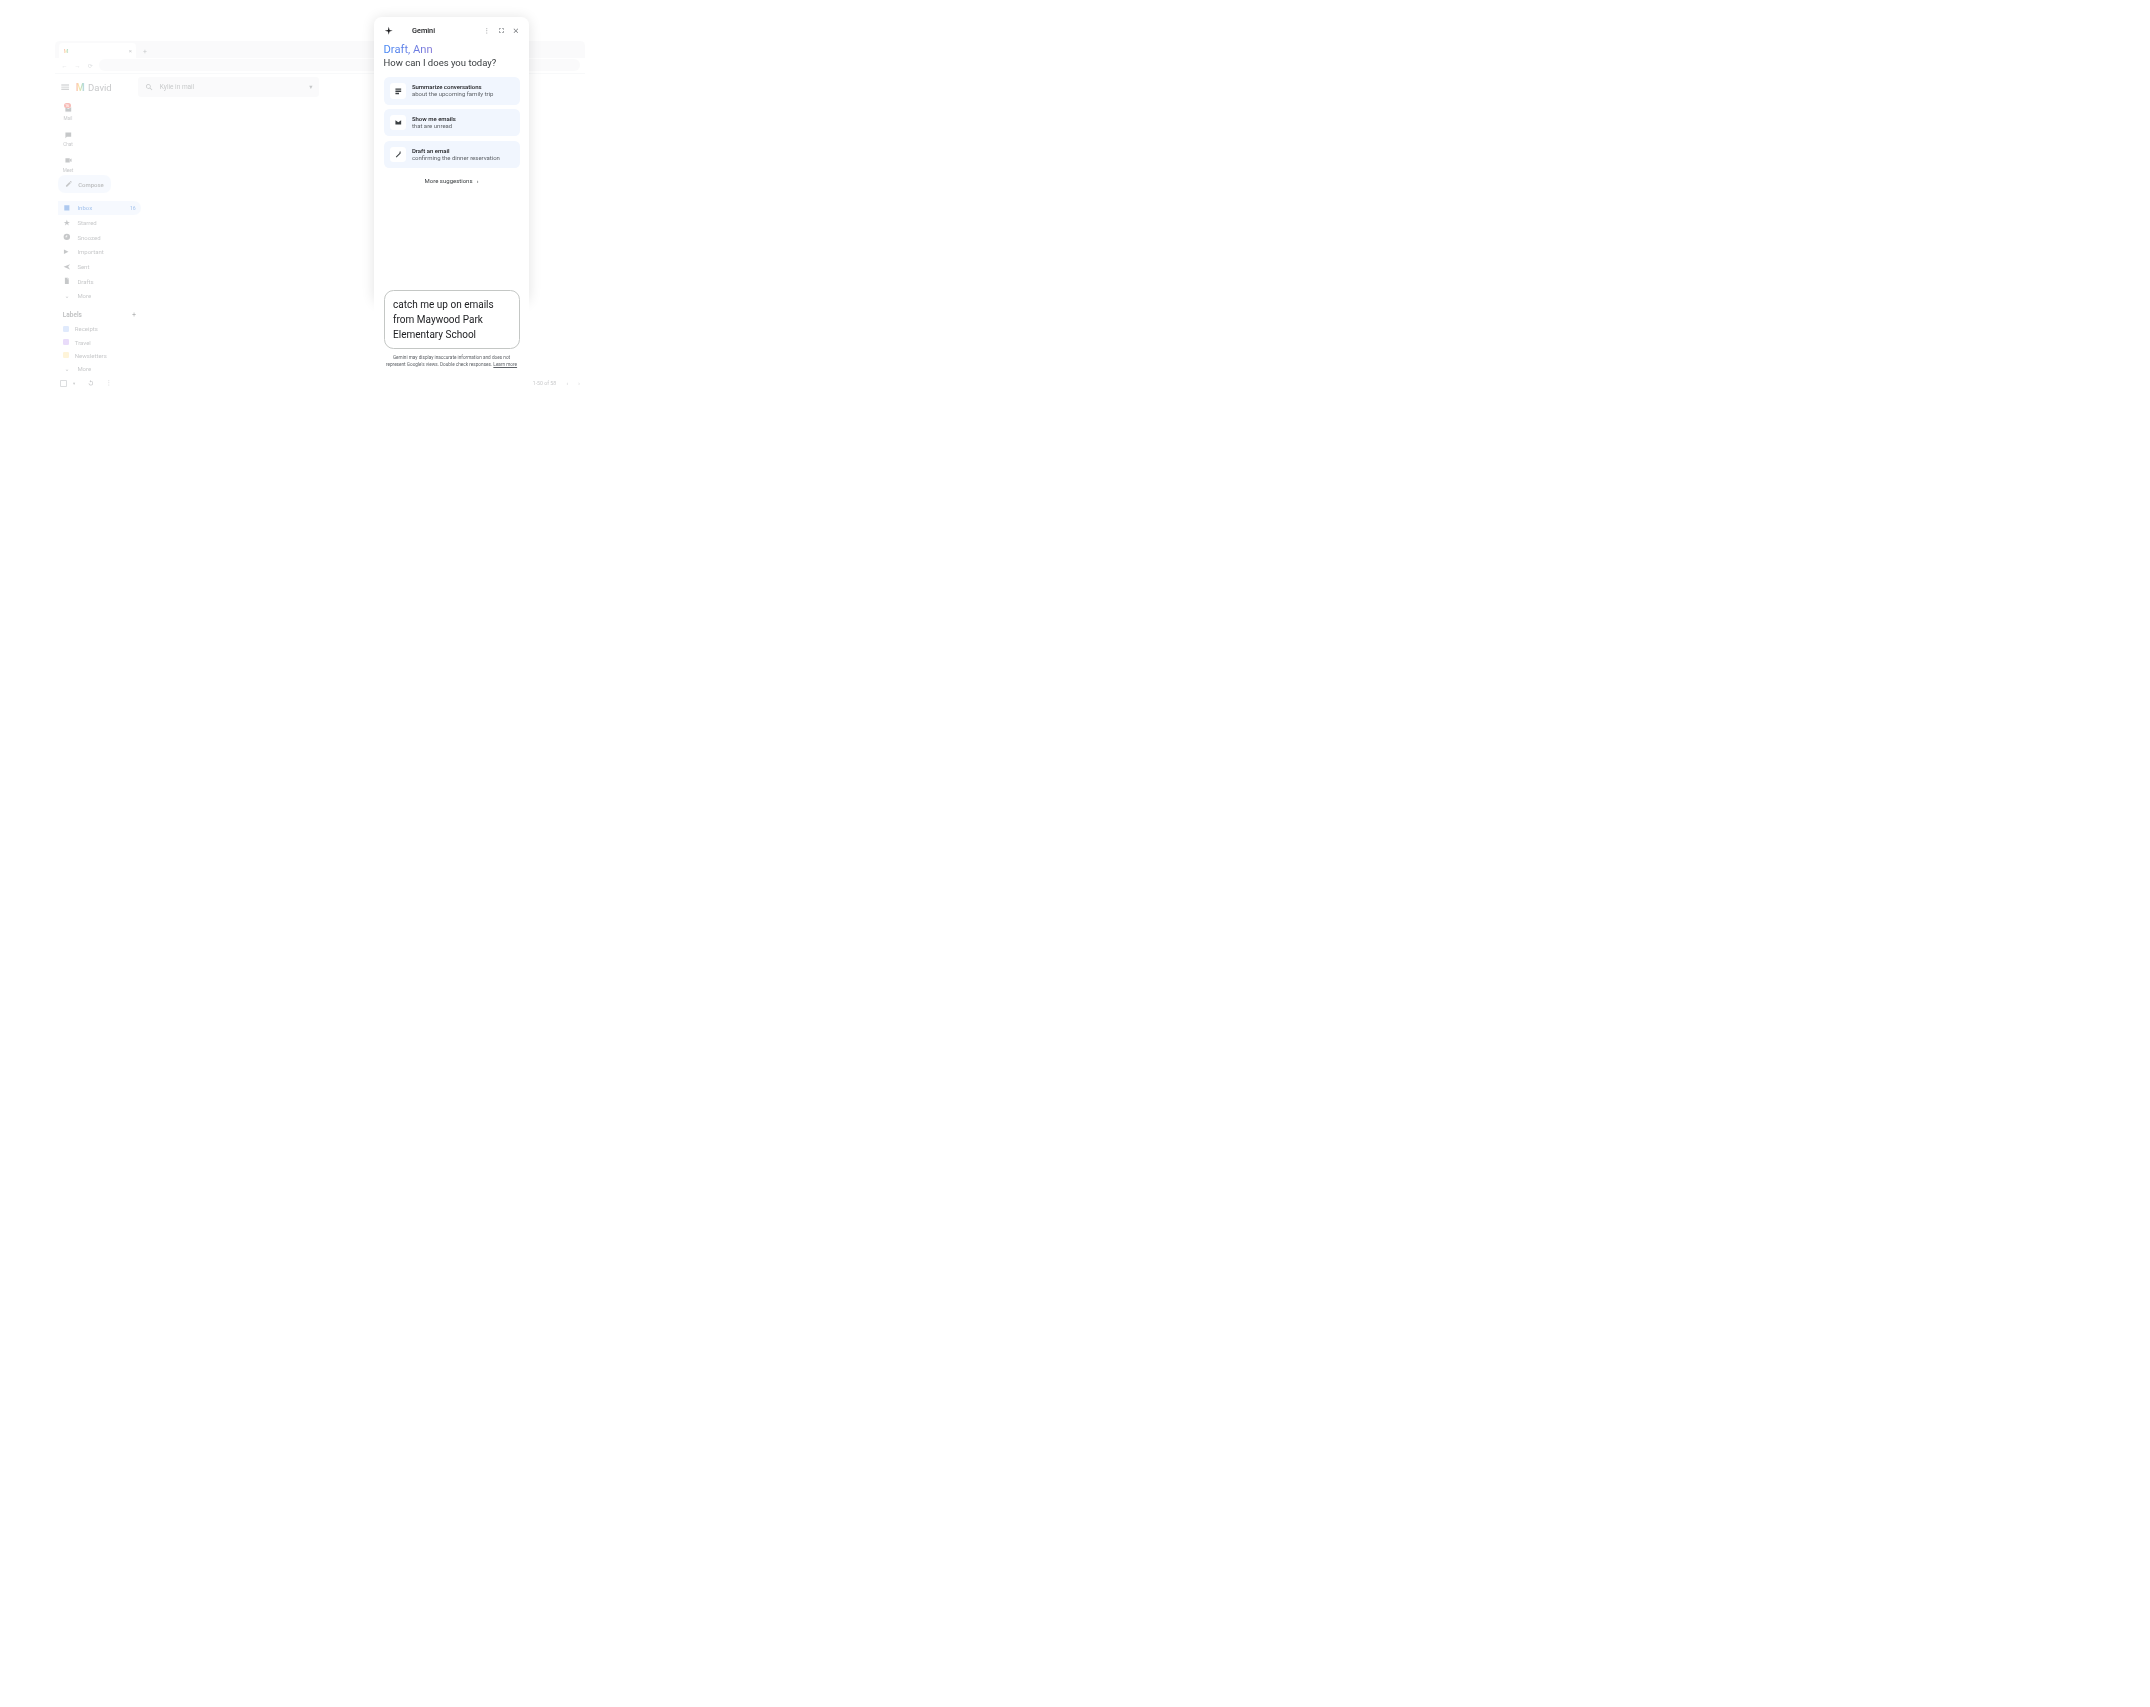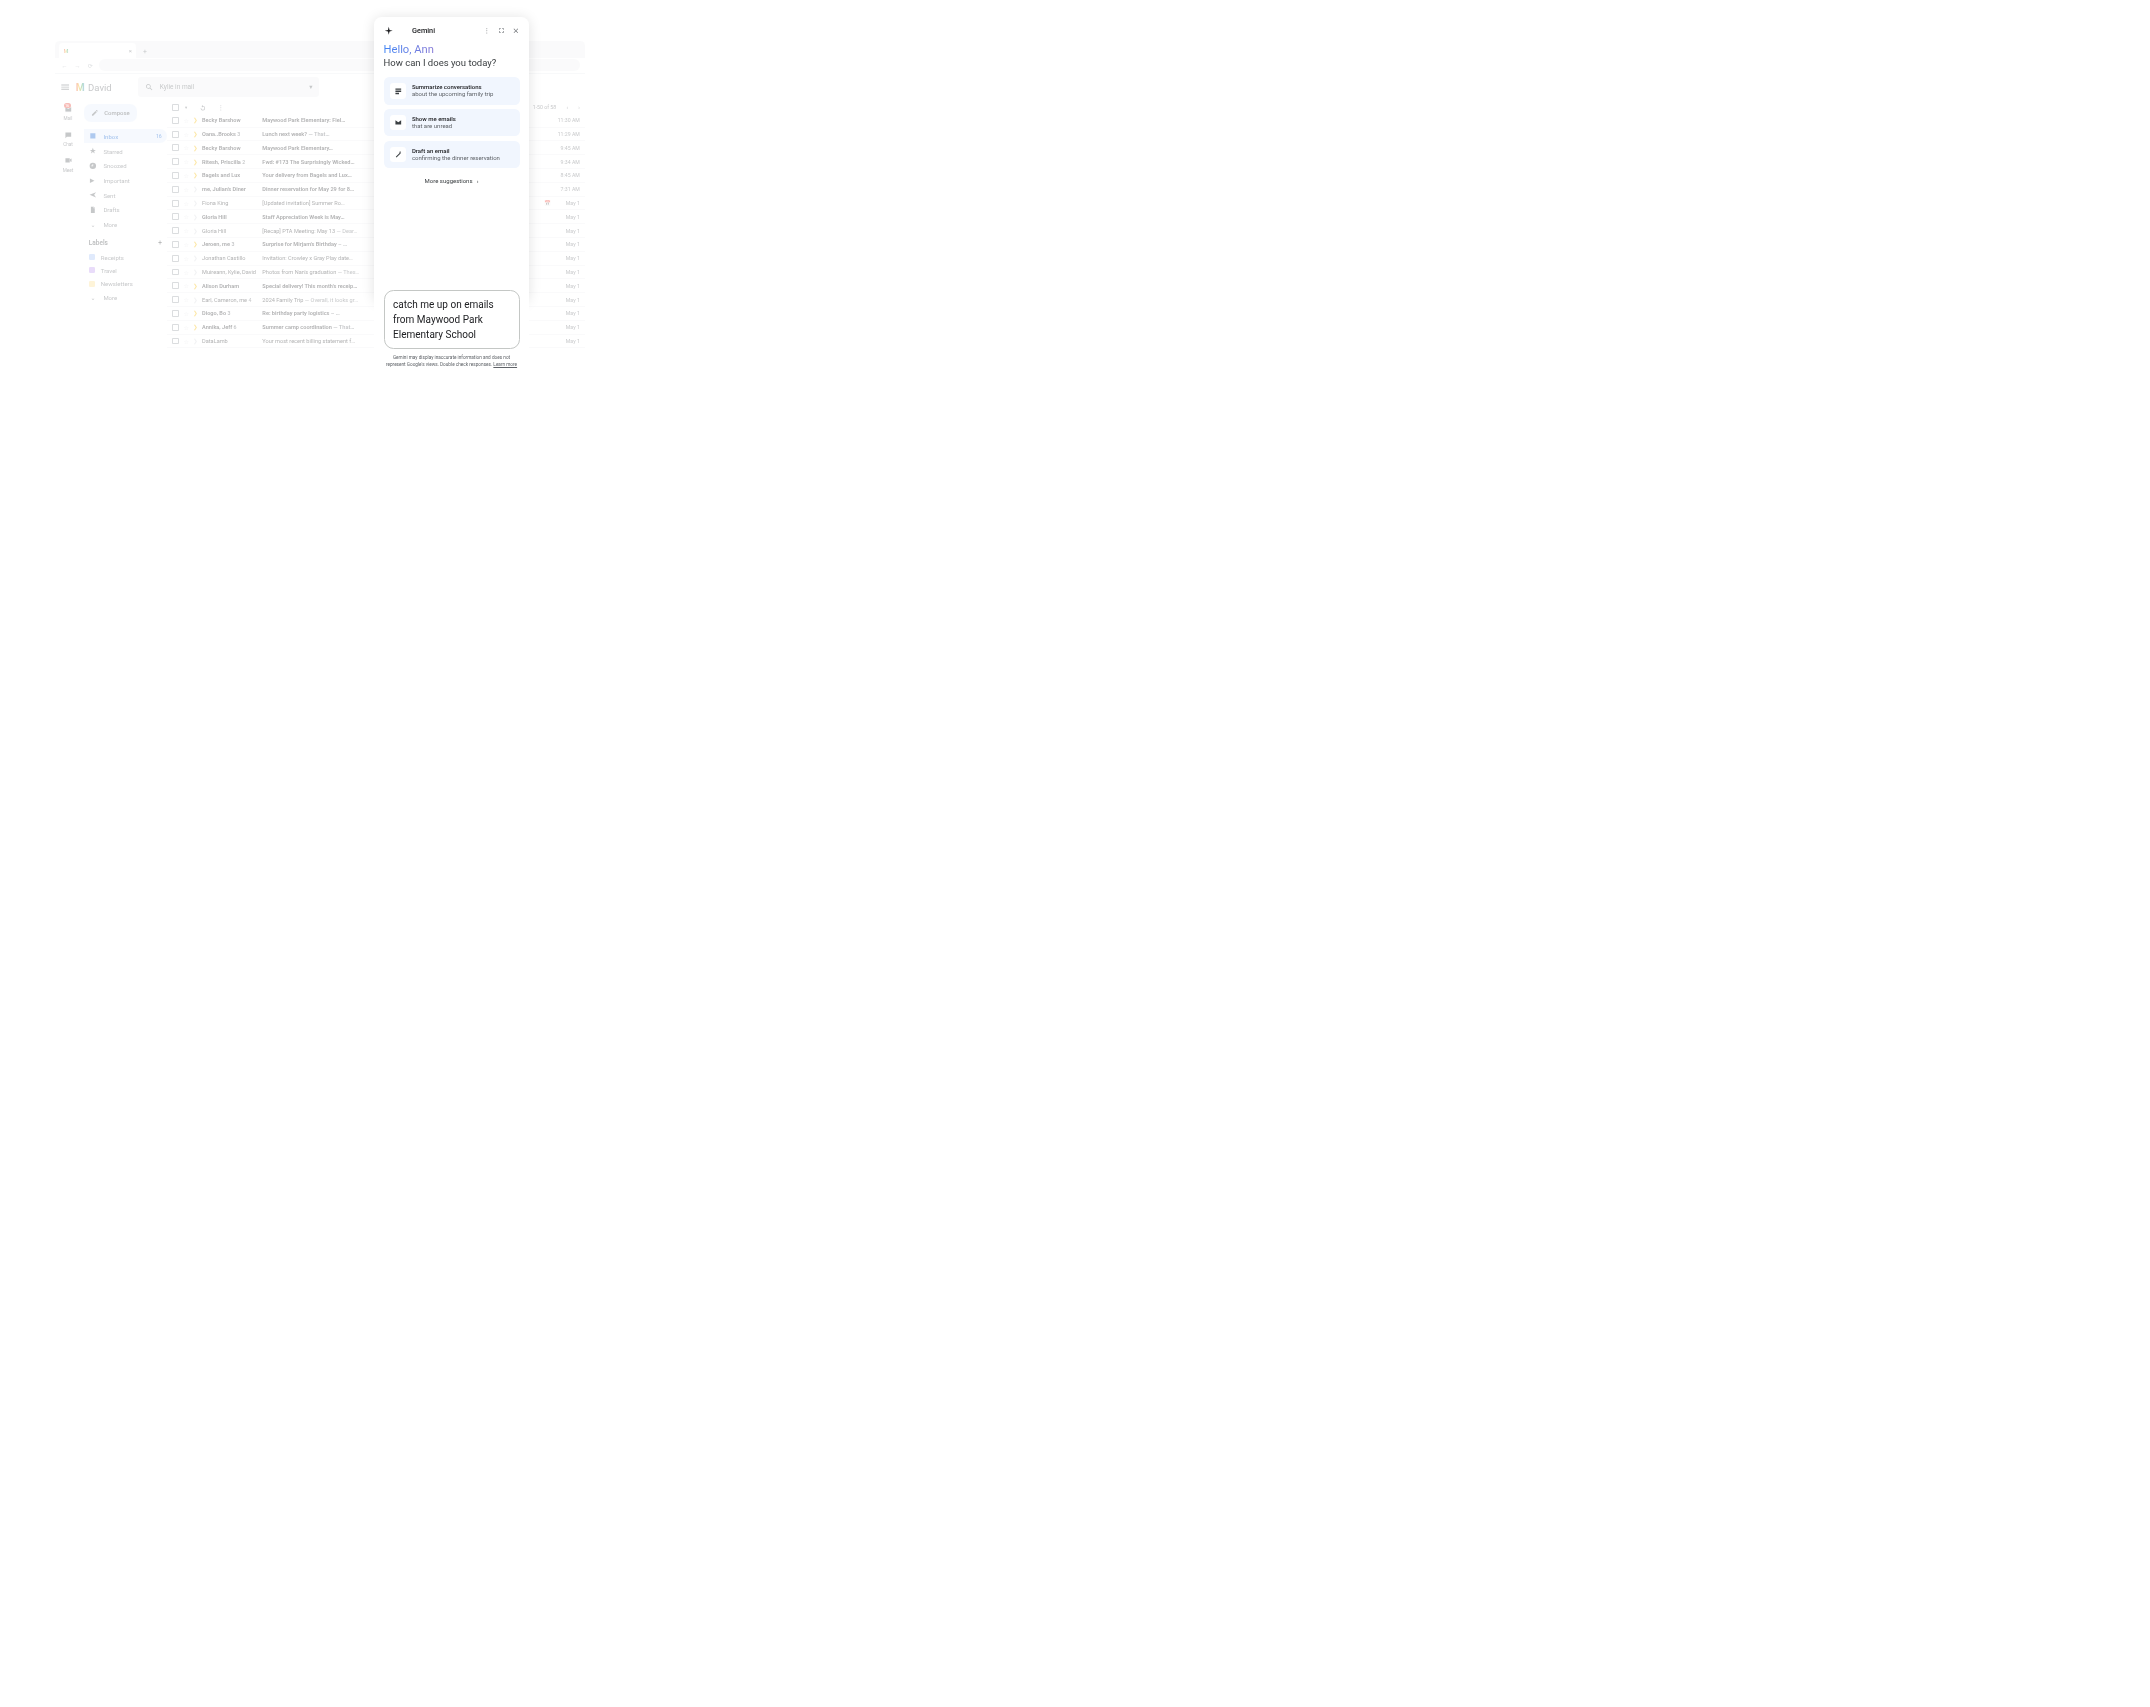--- a/index.html
+++ b/index.html
@@ -19,21 +19,21 @@
 .url-field { flex: 1; background: #f1f3f4; border-radius: 8.6px; height: 12px; }
 
 
 .gmail-header { display: flex; align-items: center; height: 27.5px; padding: 0 5.2px; gap: 5.2px; }
 .hamburger { width: 10.3px; height: 10.3px; color: #5f6368; }
 .logo { display: flex; align-items: center; gap: 3.4px; font-size: 9.5px; color: #5f6368; }
 .logo-m { font-weight: 700; background: linear-gradient(90deg,#ea4335,#fbbc05,#34a853,#4285f4); -webkit-background-clip: text; color: transparent; font-size: 10.3px; }
 .searchbox { flex: 0 0 181px; background: #f1f3f4; border-radius: 3.4px; height: 20px; margin-left: 21.5px; display: flex; align-items: center; padding: 0 6.9px; gap: 6px; color: #5f6368; font-size: 6.5px; }
 .searchbox .drop { margin-left: auto; }
 
-.body-grid { display: flex; height: calc(100% - 60px); }
+.body-grid { display: flex; height: calc(100% - 60px); flex-direction: column; }
 
 
 .rail { width: 26px; display: flex; flex-direction: column; align-items: center; padding-top: 3.4px; gap: 8.6px; font-size: 4.7px; color: #5f6368; }
 .rail-item { display: flex; flex-direction: column; align-items: center; gap: 1.7px; position: relative; }
 .rail-icon { width: 10.3px; height: 10.3px; position
 : #5f6368; display:flex; align-items:center; justify-content:center;}
 .badge { position: absolute; top: -1.7px; right: 2.6px; background: #ea4335; color: #fff; border-radius: 3.4px; font-size: 3.9px; padding: 0 1.3px; }
 
 
 .sidebar { width: 86px; padding: 2.6px 0 0 2.6px; }
@@ -444,21 +444,21 @@
             <path fill="#5f6368" d="M4 4h6v2H6v4H4zM20 20h-6v-2h4v-4h2zM4 20v-6h2v4h4v2zM20 4v6h-2V6h-4V4z"></path>
           </svg>
       </span>
       <span>
         <svg viewBox="0 0 24 24" width="7.7" height="7.7">
             <path fill="#5f6368" d="M19 6.4L17.6 5 12 10.6 6.4 5 5 6.4 10.6 12 5 17.6 6.4 19 12 13.4 17.6 19 19 17.6 13.4 12z"></path>
           </svg>
       </span>
     </div>
   </div>
-  <div class="hello">Hello, Ann</div>
+  <div class="hello">Draft, Ann</div>
   <div class="subhello">How can I does you today?</div>
   <div id="gem-cards">
       <div class="card">
         <div class="card-icon">
           <svg viewBox="0 0 24 24" width="8.6" height="8.6">
             <path fill="#3c4043" d="M4 4h16v4H4zM4 10h16v4H4zM4 16h10v4H4z"></path>
           </svg>
         </div>
         <div class="card-txt">
           <div class="t1">Summarize conversations</div>

